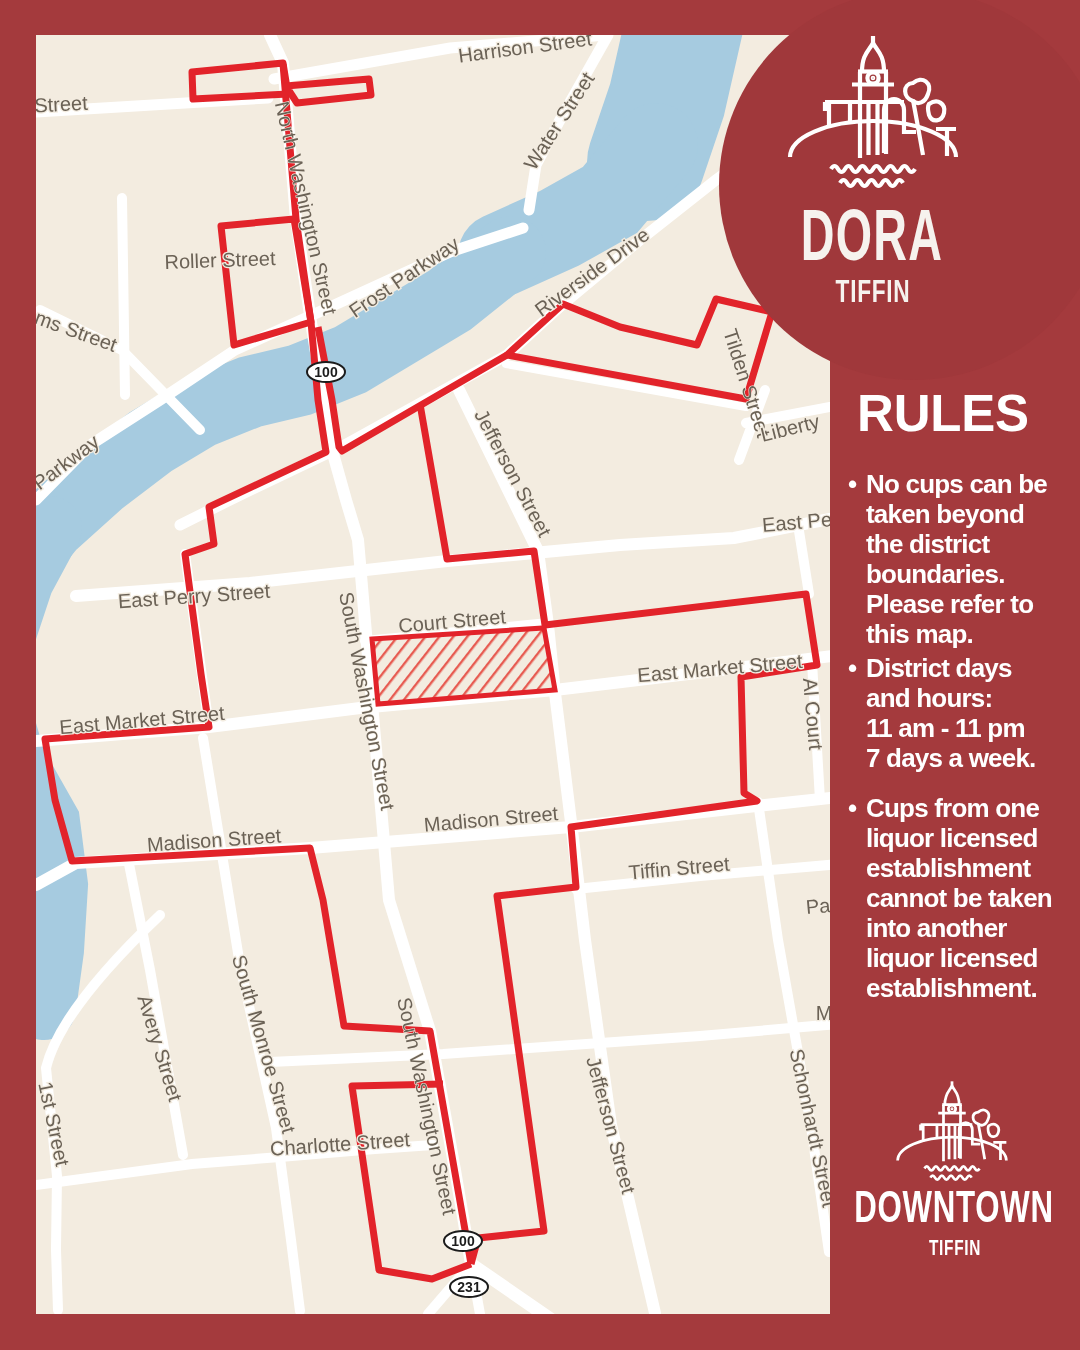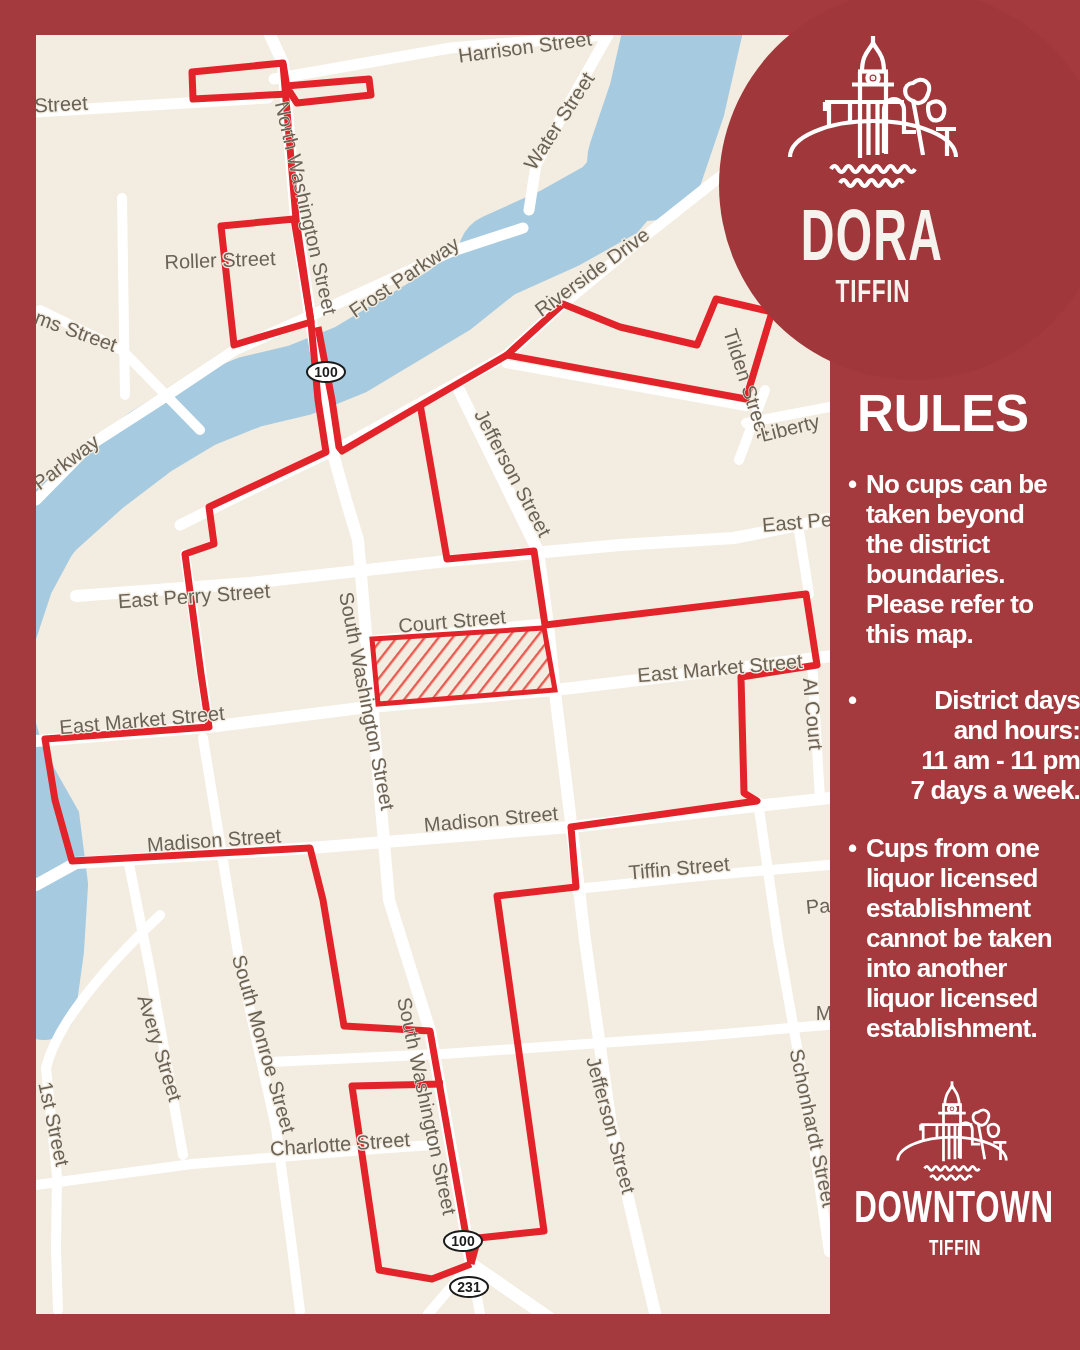--- a/index.html
+++ b/index.html
@@ -246,21 +246,21 @@
 </svg>
 
 <div class="dora">DORA</div>
 
 <div class="dtif">TIFFIN</div>
 
 <div class="rtitle">RULES</div>
 
 <div class="rules">
 <ul>
-<li style="margin-bottom:36px;">No cups can be<br>taken beyond<br>the district<br>boundaries.<br>Please refer to<br>this map.</li>
-<li style="margin-bottom:28px;text-align:right;">District days<br>and hours:<br>11 am - 11 pm<br>7 days a week.</li>
+<li style="margin-bottom:4px;">No cups can be<br>taken beyond<br>the district<br>boundaries.<br>Please refer to<br>this map.</li>
+<li style="margin-bottom:20px;">District days<br>and hours:<br>11 am - 11 pm<br>7 days a week.</li>
 <li>Cups from one<br>liquor licensed<br>establishment<br>cannot be taken<br>into another<br>liquor licensed<br>establishment.</li>
 </ul>
 </div>
 
 <div class="downtown">DOWNTOWN</div>
 
 <div class="btif">TIFFIN</div>
 
 </body></html>

